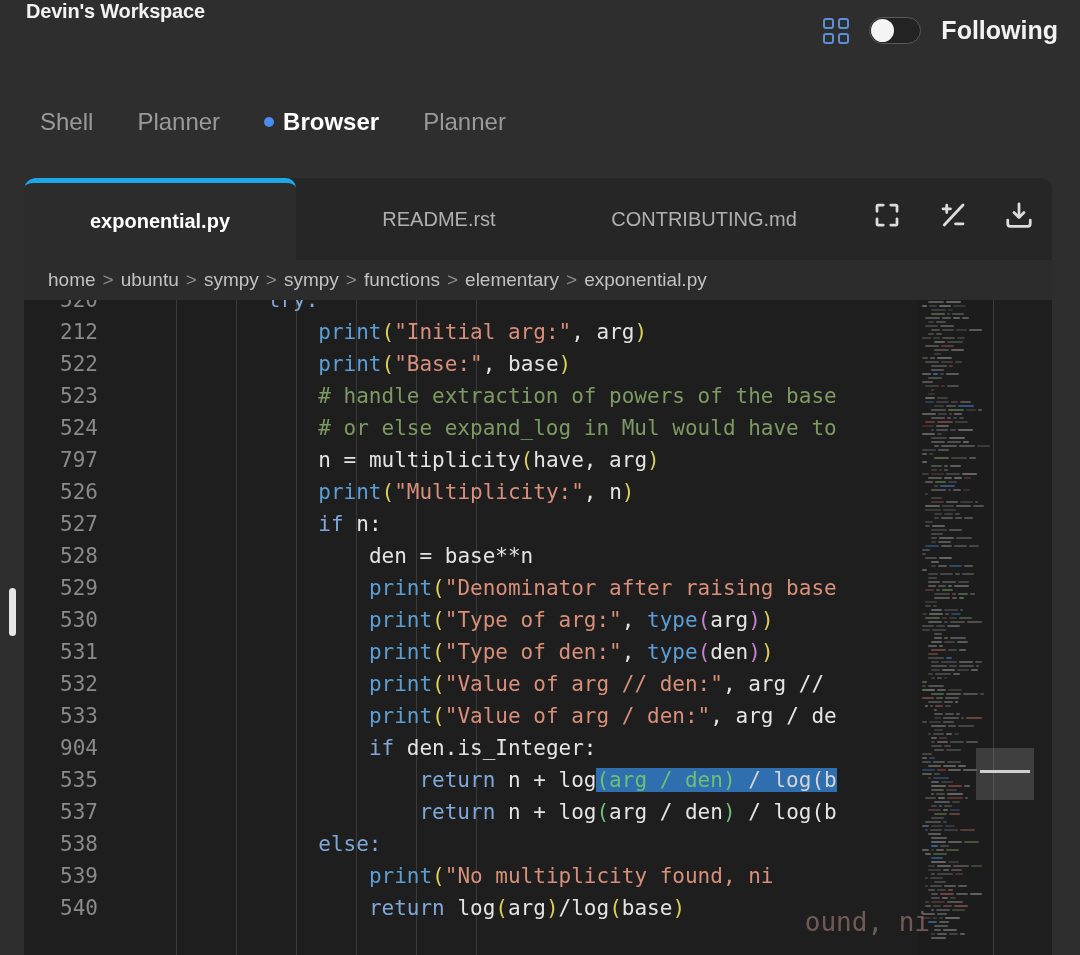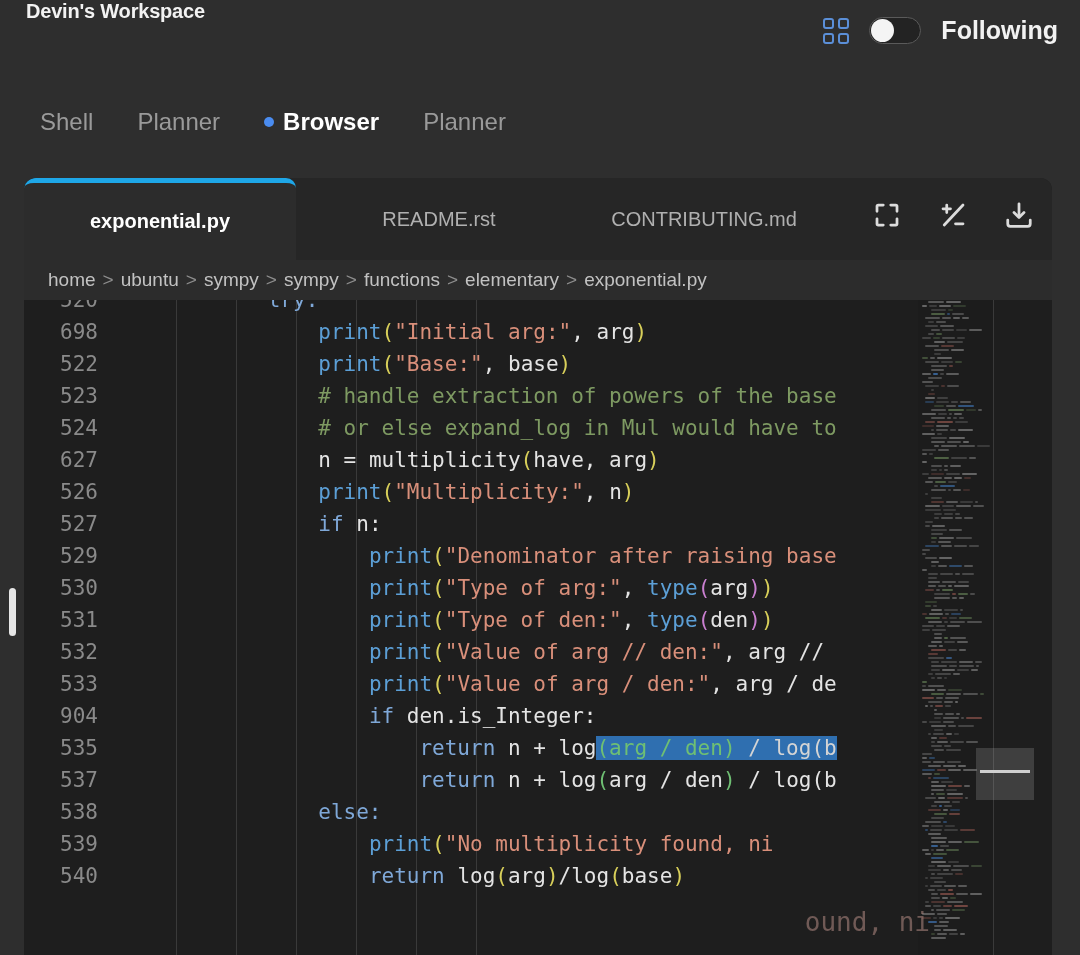--- a/index.html
+++ b/index.html
@@ -229,46 +229,50 @@
         <i style="left:240px"></i>
           <i style="left:300px"></i>
           <i style="left:360px"></i>
       </div>
       <div class="code-scroll" id="code-lines">
           <div class="cline">
             <div class="lnum">520</div>
             <div class="ctext"><span class="id">            </span><span class="kw">try:</span></div>
           </div>
           <div class="cline">
-            <div class="lnum">698</div>
+            <div class="lnum">212</div>
             <div class="ctext"><span class="id">                </span><span class="fn">print</span><span class="p1">(</span><span class="str">"Initial arg:"</span><span class="id">, </span><span class="id">arg</span><span class="p1">)</span></div>
           </div>
           <div class="cline">
             <div class="lnum">522</div>
             <div class="ctext"><span class="id">                </span><span class="fn">print</span><span class="p1">(</span><span class="str">"Base:"</span><span class="id">, </span><span class="id">base</span><span class="p1">)</span></div>
           </div>
           <div class="cline">
             <div class="lnum">523</div>
             <div class="ctext"><span class="id">                </span><span class="com"># handle extraction of powers of the base</span></div>
           </div>
           <div class="cline">
             <div class="lnum">524</div>
             <div class="ctext"><span class="id">                </span><span class="com"># or else expand_log in Mul would have to</span></div>
           </div>
           <div class="cline">
-            <div class="lnum">627</div>
+            <div class="lnum">797</div>
             <div class="ctext"><span class="id">                </span><span class="id">n = </span><span class="id">multiplicity</span><span class="p1">(</span><span class="id">have, arg</span><span class="p1">)</span></div>
           </div>
           <div class="cline">
             <div class="lnum">526</div>
             <div class="ctext"><span class="id">                </span><span class="fn">print</span><span class="p1">(</span><span class="str">"Multiplicity:"</span><span class="id">, </span><span class="id">n</span><span class="p1">)</span></div>
           </div>
           <div class="cline">
             <div class="lnum">527</div>
             <div class="ctext"><span class="id">                </span><span class="kw">if</span><span class="id"> n:</span></div>
+          </div>
+          <div class="cline">
+            <div class="lnum">528</div>
+            <div class="ctext"><span class="id">                    </span><span class="id">den = base**n</span></div>
           </div>
           <div class="cline">
             <div class="lnum">529</div>
             <div class="ctext"><span class="id">                    </span><span class="fn">print</span><span class="p1">(</span><span class="str">"Denominator after raising base</span></div>
           </div>
           <div class="cline">
             <div class="lnum">530</div>
             <div class="ctext"><span class="id">                    </span><span class="fn">print</span><span class="p1">(</span><span class="str">"Type of arg:"</span><span class="id">, </span><span class="fn">type</span><span class="p2">(</span><span class="id">arg</span><span class="p2">)</span><span class="p1">)</span></div>
           </div>
           <div class="cline">

